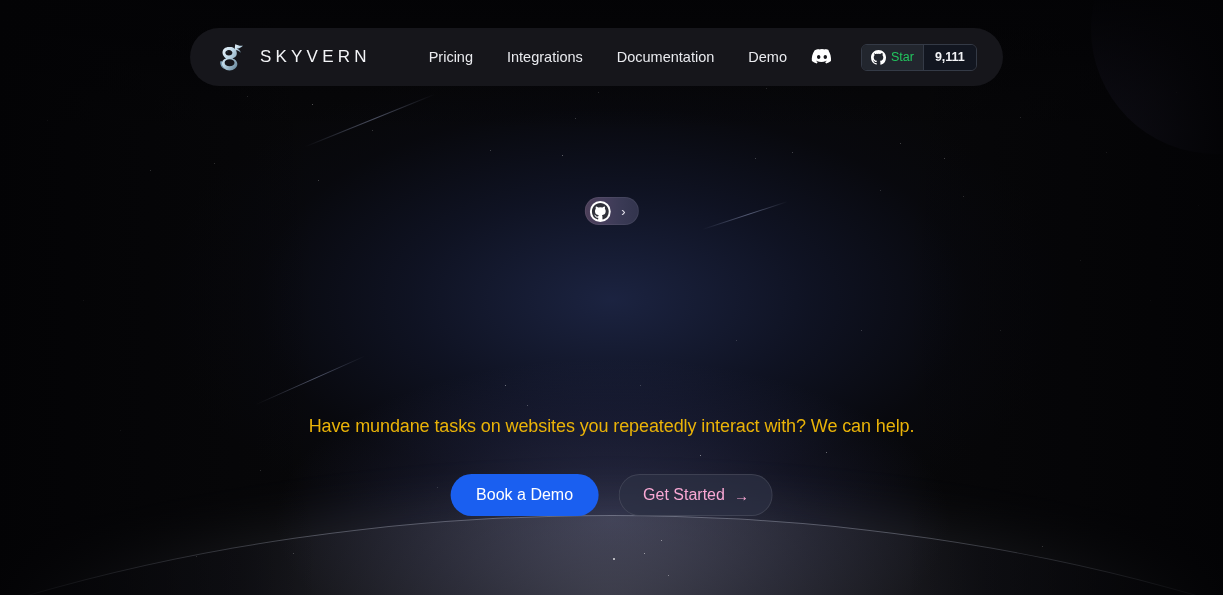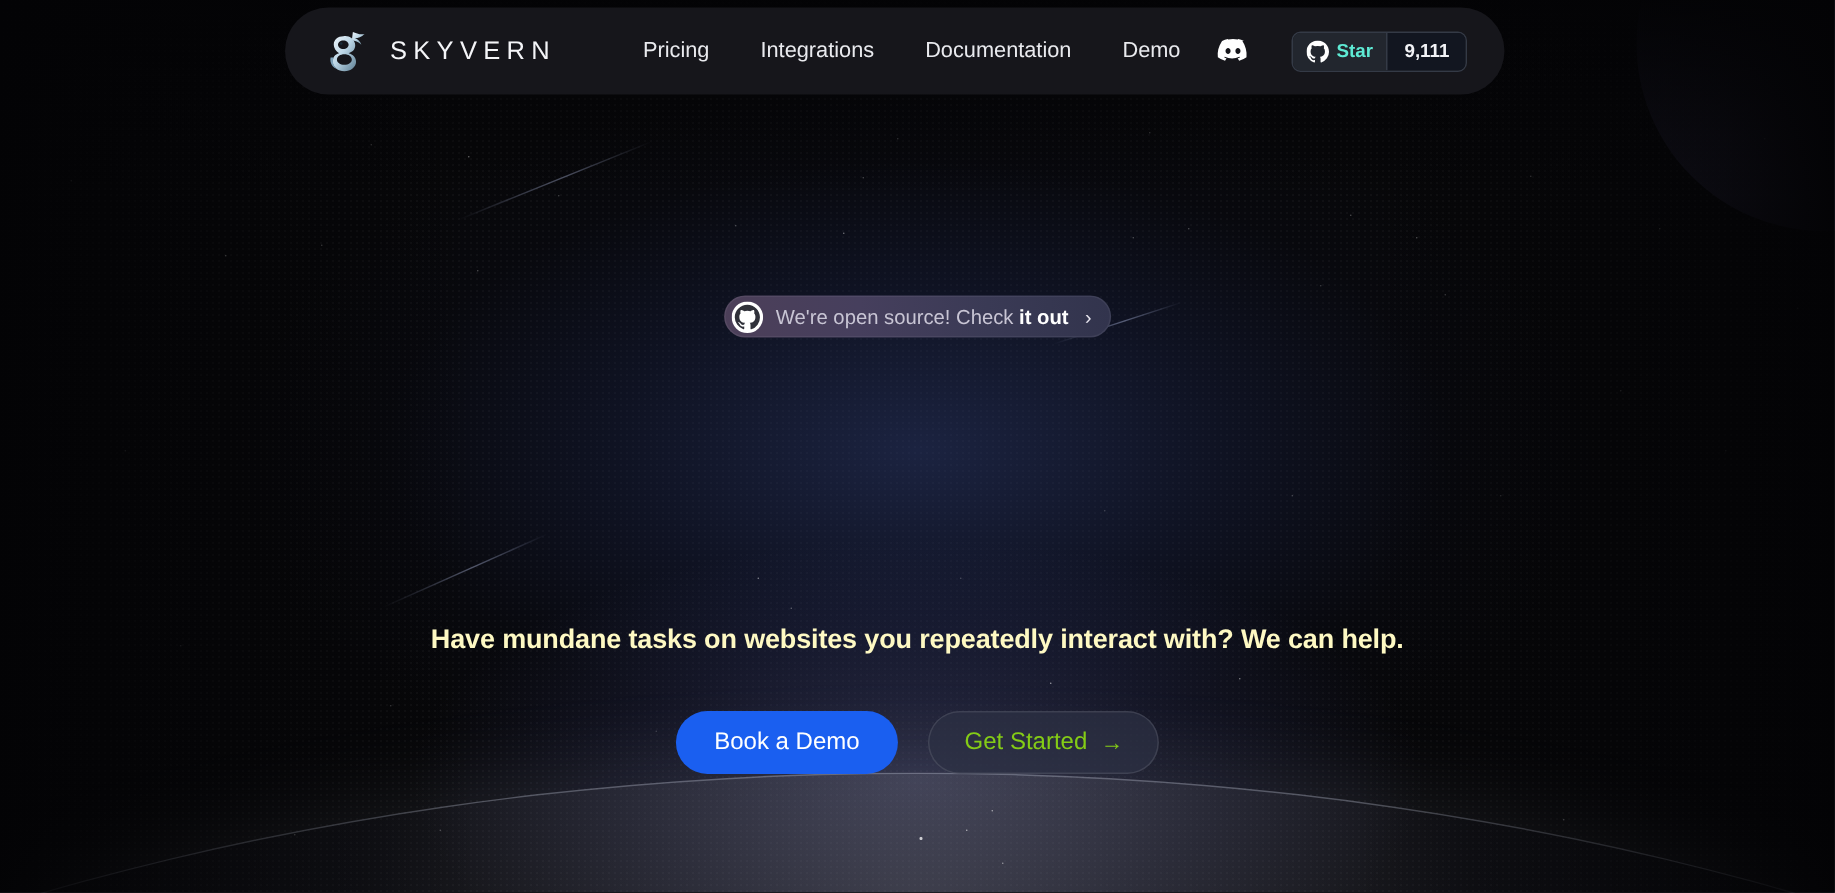--- a/index.html
+++ b/index.html
@@ -96,21 +96,21 @@
   .star { position:absolute; background:#fff; border-radius:50%; }
   .streak {
     position:absolute; height:1px;
     background:linear-gradient(90deg, rgba(255,255,255,0) 0%, rgba(200,212,255,0.38) 55%, rgba(255,255,255,0) 100%);
     pointer-events:none;
   }
 
   
   .navbar {
     position:absolute;
-    left:190px; top:5px;
+    left:190px; top:28px;
     width:813px; height:58px;
     background:#16161b;
     border-radius:29px;
     display:flex; align-items:center;
     z-index:20;
   }
   .brand { display:flex; align-items:center; gap:12px; margin-left:24px; }
   .brand-logo { width:34px; height:34px; display:block; }
   .brand-name {
     color:#f4f5f8; font-size:17px; font-weight:400;
@@ -130,21 +130,21 @@
     margin-left:26px; height:27px;
     border:1px solid #343a46;
     border-radius:6px; overflow:hidden;
     cursor:pointer;
   }
   .gh-star-left {
     display:flex; align-items:center; gap:5px;
     padding:0 9px;
     background:#22262e;
   }
-  .gh-star-label { color:#5eead4; font-size:12.5px; font-weight:bold; }
+  .gh-star-label { color:#22c55e; font-size:12.5px; font-weight:normal; }
   .gh-star-count {
     display:flex; align-items:center; justify-content:center;
     padding:0 11px;
     background:#121620;
     border-left:1px solid #343a46;
     color:#f2f3f6; font-size:12.5px; font-weight:bold;
   }
 
   
   .hero {
@@ -175,23 +175,23 @@
     font-size:72px;
     font-weight:bold;
     line-height:86px;
     letter-spacing:-1.6px;
   }
   .headline .ln { display:block; }
   .subtitle {
     position:absolute; left:50%; top:416px;
     transform:translateX(-50%);
     width:1000px;
-    color:#fef9c3;
+    color:#eab308;
     font-size:18px;
-    font-weight:700;
+    font-weight:400;
     letter-spacing:-0.1px;
   }
   .cta-row {
     position:absolute; left:50%; top:474px;
     transform:translateX(-50%);
     display:flex; align-items:center; gap:20px;
   }
   .btn {
     display:inline-flex; align-items:center; justify-content:center; gap:9px;
     height:42px; border-radius:21px;
@@ -199,21 +199,21 @@
     cursor:pointer; border:none; white-space:nowrap;
     font-family:"Liberation Sans", sans-serif;
   }
   .btn-primary {
     padding:0 26px;
     background:#1a5ff0; color:#ffffff;
   }
   .btn-secondary {
     padding:0 24px;
     background:rgba(44,48,68,0.72);
-    color:#84cc16;
+    color:#f9a8d4;
     box-shadow:inset 0 0 0 1px rgba(255,255,255,0.10);
   }
   .btn-arrow { font-size:15px; }
 </style>
 </head>
 <body>
 
 <div class="page">
 
   <div class="dot-grid"></div>
@@ -319,21 +319,20 @@
 
   </nav>
 
   <div class="hero">
 
     <div class="os-badge">
       <svg class="os-badge-gh" viewBox="0 0 16 16">
         <circle cx="8" cy="8" r="8" fill="#ffffff"></circle>
         <path fill="#30313a" transform="translate(1.6,1.6) scale(0.8)" d="M8 0C3.58 0 0 3.58 0 8a8 8 0 005.47 7.59c.4.07.55-.17.55-.38l-.01-1.33c-2.23.48-2.7-1.07-2.7-1.07-.36-.93-.89-1.18-.89-1.18-.73-.5.05-.49.05-.49.81.06 1.23.83 1.23.83.72 1.23 1.88.87 2.34.67.07-.52.28-.87.51-1.07-1.78-.2-3.64-.89-3.64-3.95 0-.87.31-1.59.82-2.15-.08-.2-.36-1.02.08-2.12 0 0 .67-.21 2.2.82a7.6 7.6 0 014 0c1.53-1.03 2.2-.82 2.2-.82.44 1.1.16 1.92.08 2.12.51.56.82 1.28.82 2.15 0 3.07-1.87 3.75-3.65 3.95.29.25.54.73.54 1.48l-.01 2.2c0 .21.15.46.55.38A8 8 0 0016 8c0-4.42-3.58-8-8-8z"></path>
       </svg>
-      <span class="os-badge-text"><span>We're open source! Check </span><b>it out</b></span>
       <span class="os-badge-chev">›</span>
     </div>
 
     <h1 class="headline">
     </h1>
 
     <p class="subtitle">Have mundane tasks on websites you repeatedly interact with? We can help.</p>
 
     <div class="cta-row">
       <button class="btn btn-primary">Book a Demo</button>

